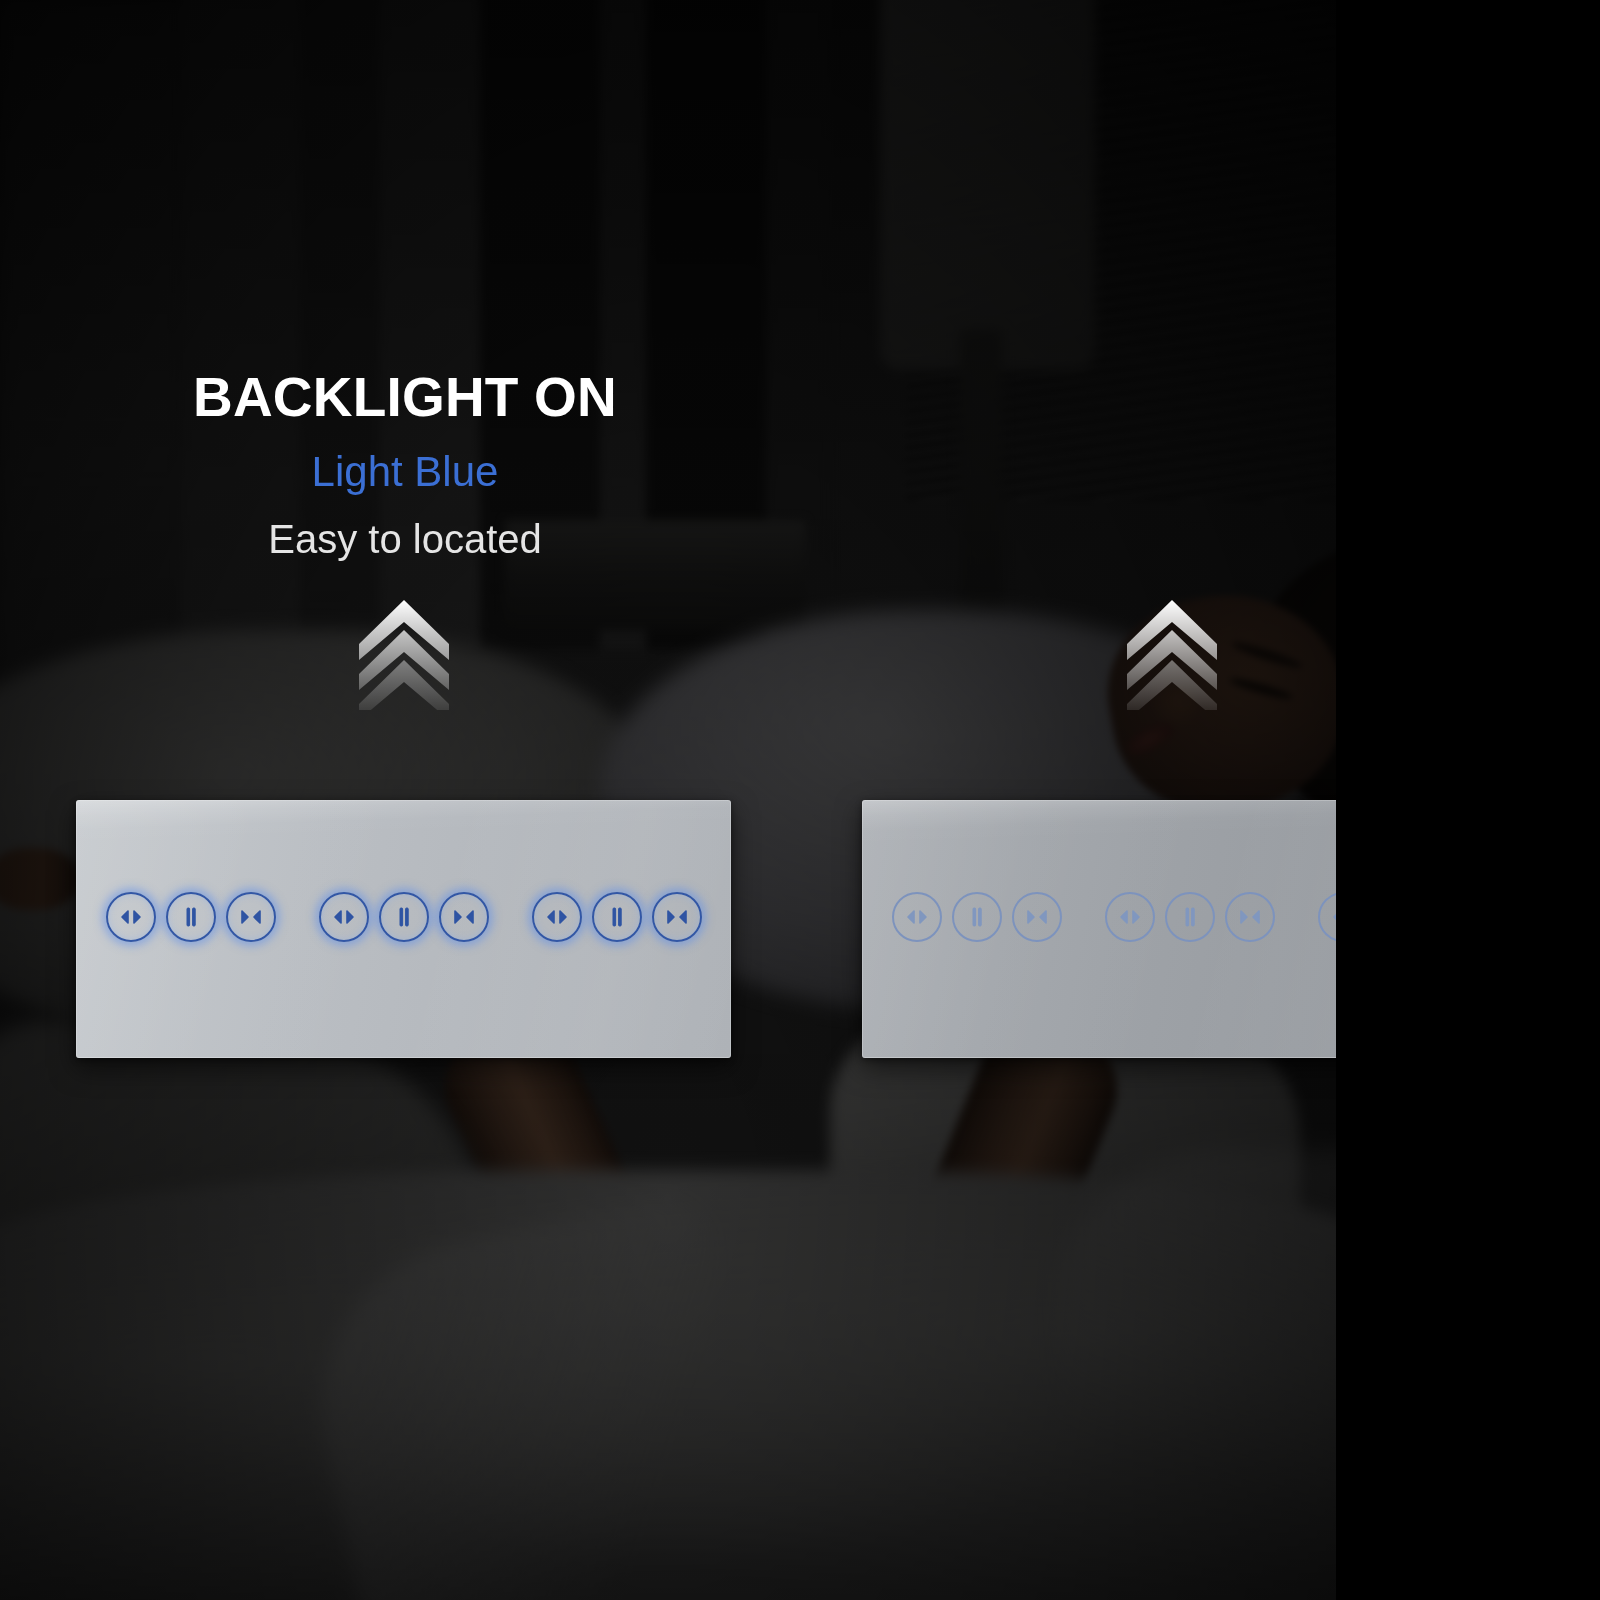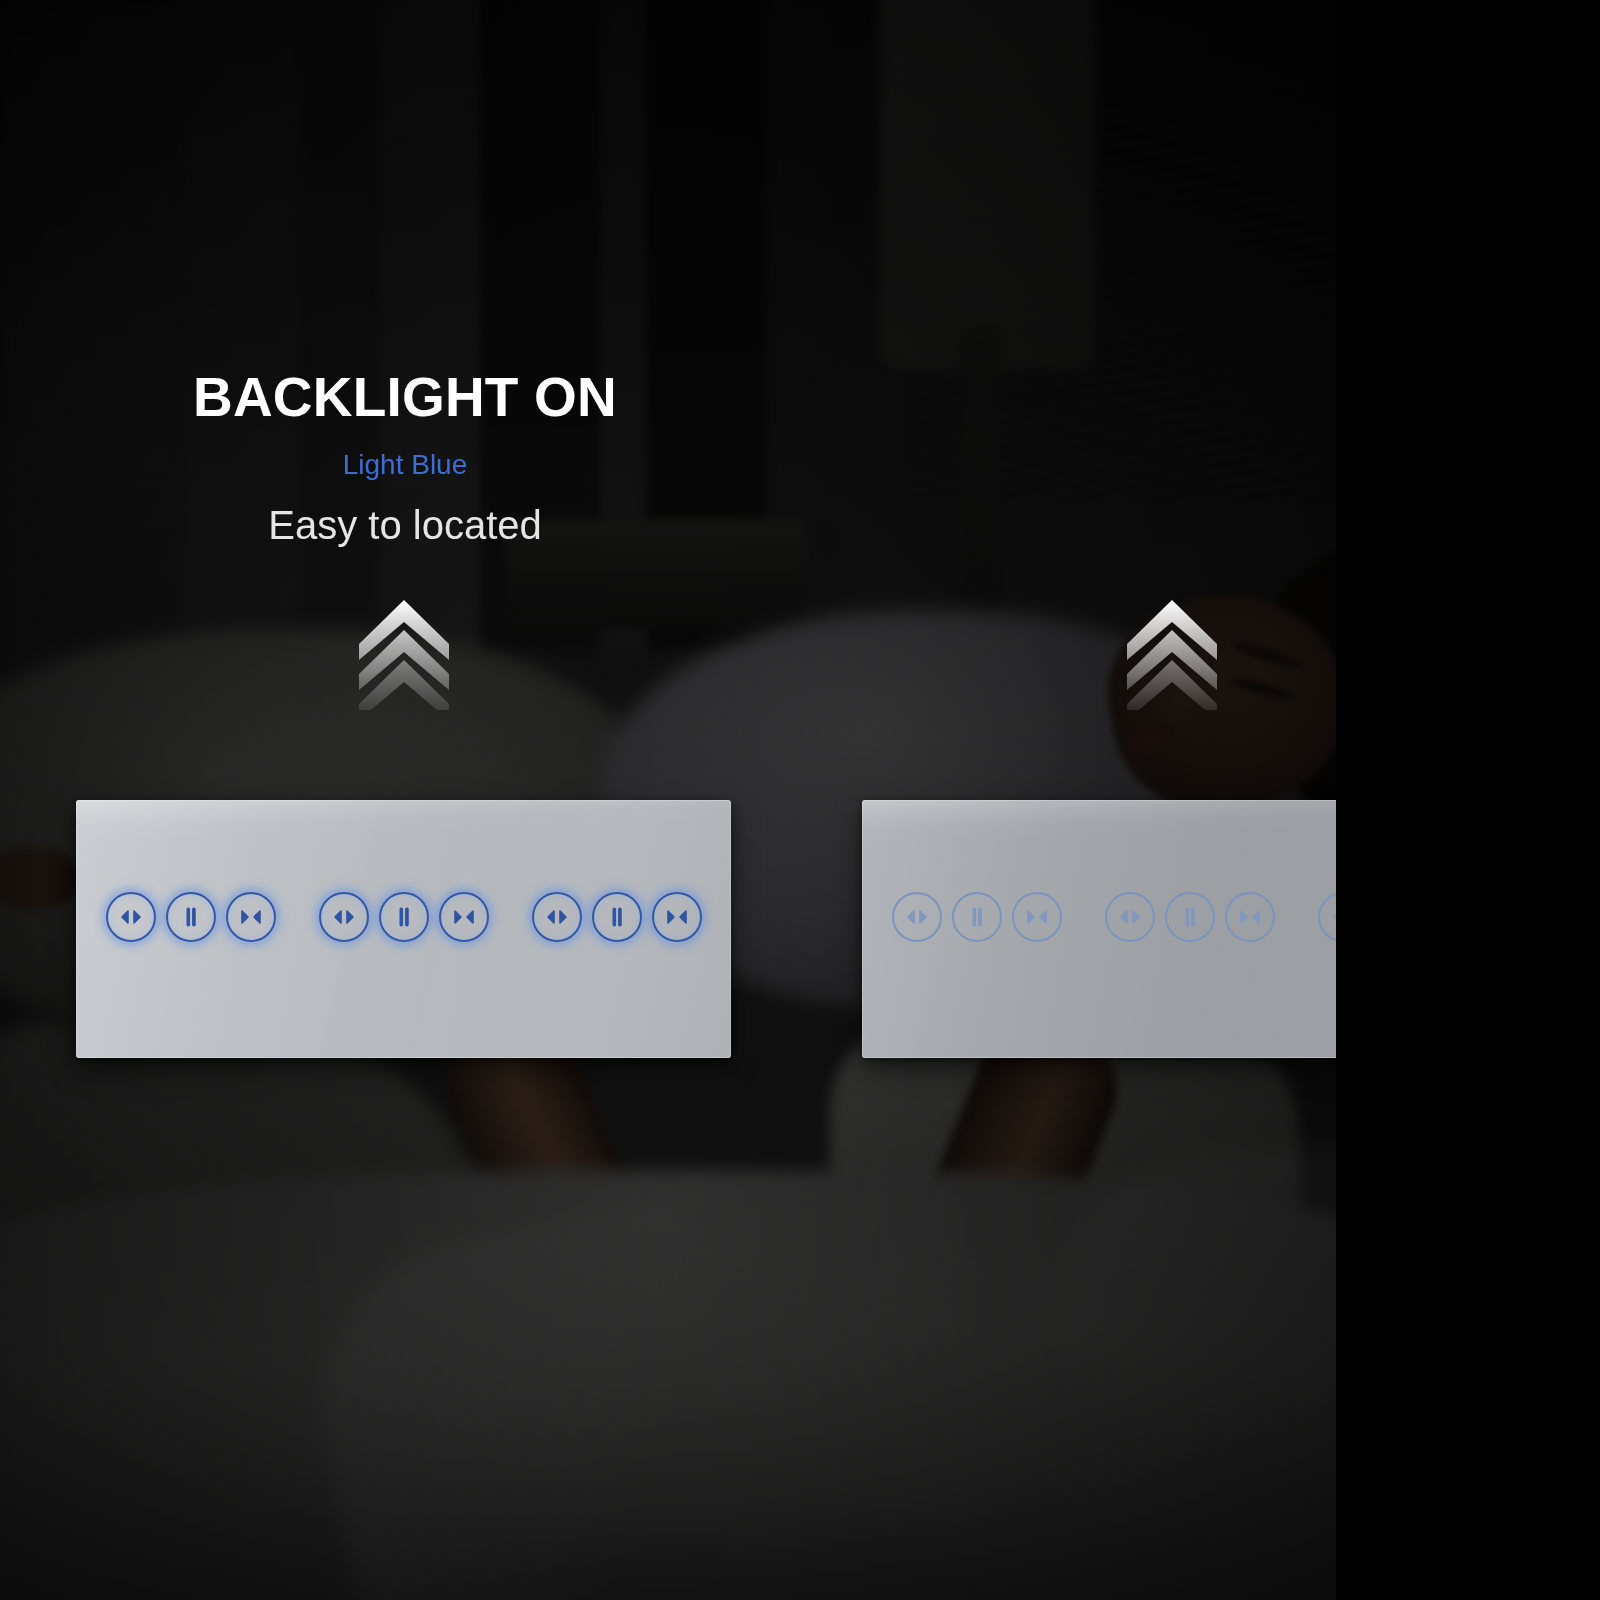--- a/index.html
+++ b/index.html
@@ -264,21 +264,21 @@
   .headline {
     font-size: 55px;
     font-weight: bold;
     color: #ffffff;
     letter-spacing: .2px;
     line-height: 1.0;
     margin: 0;
     white-space: nowrap;
   }
   .subhead {
-    font-size: 28px;
+    font-size: 42px;
     font-weight: normal;
     line-height: 1.0;
     margin: 26px 0 0 0;
     white-space: nowrap;
   }
   .caption {
     font-size: 40px;
     font-weight: normal;
     color: #e5e5e5;
     line-height: 1.0;

